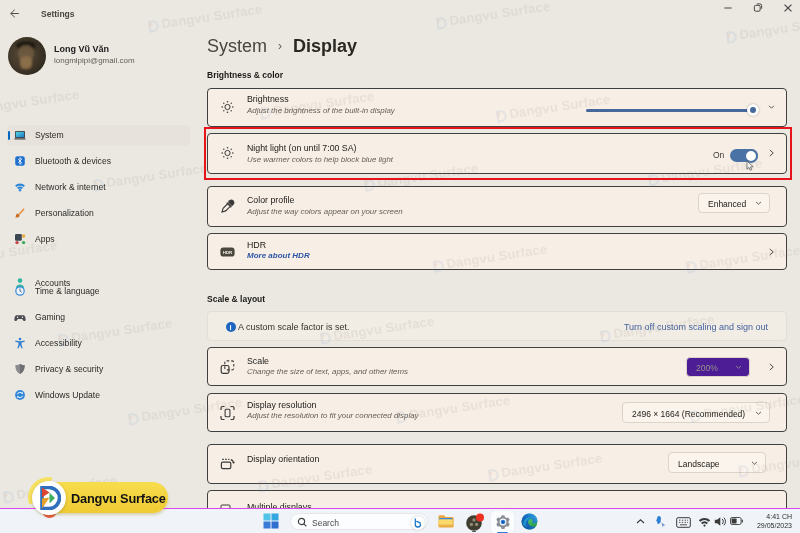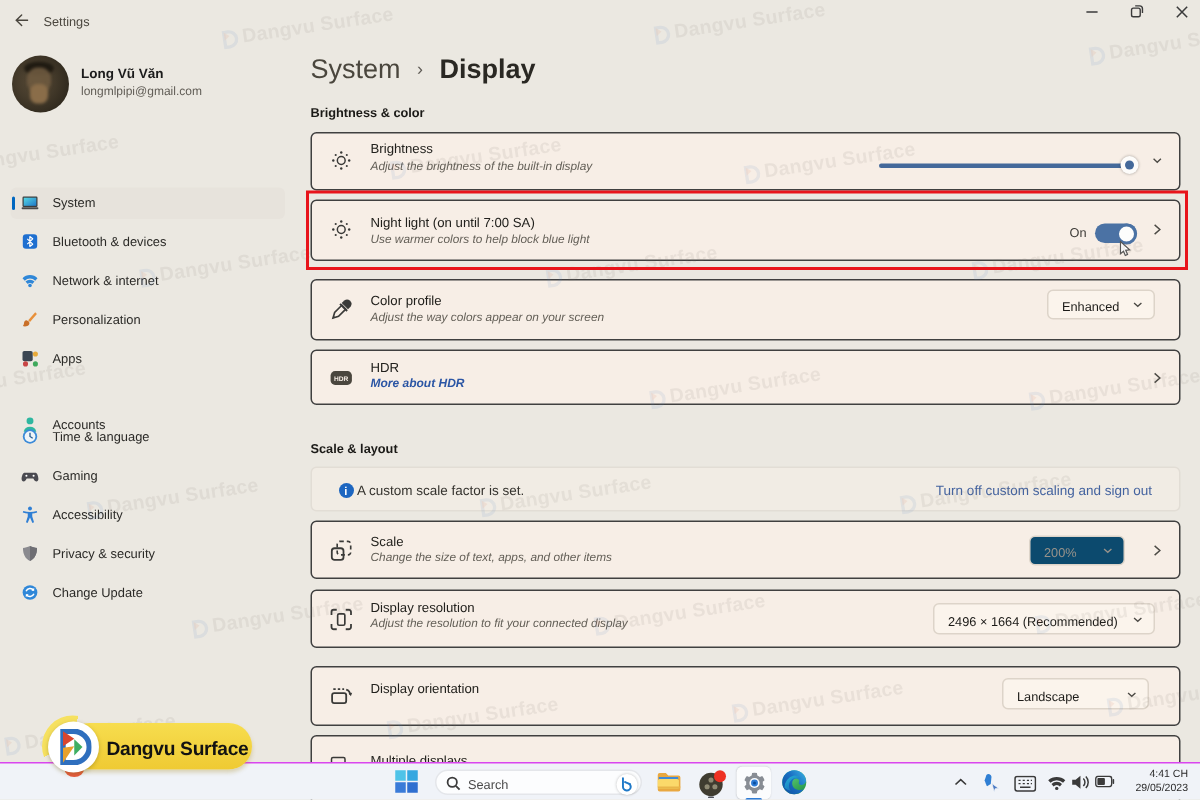--- a/index.html
+++ b/index.html
@@ -3,21 +3,21 @@
 <meta charset="utf-8">
 <style>
 * { margin:0; padding:0; box-sizing:border-box; }
 html,body { width:800px; height:533px; overflow:hidden; }
 body { font-family:"Liberation Sans", sans-serif; position:relative; background:#ebe8e1; }
 #stage { position:absolute; left:0; top:0; width:800px; height:533px; overflow:hidden; }
 
 
 #titlebar { position:absolute; left:0; top:0; width:800px; height:28px; }
 #backarrow { position:absolute; left:8px; top:7.5px; width:11px; height:11px; }
-#apptitle { position:absolute; left:29px; top:9px; font-size:8.5px; font-weight:400; color:#4a463e; }
+#apptitle { position:absolute; left:41px; top:9px; font-size:8.5px; font-weight:700; color:#4a463e; }
 .winbtn { position:absolute; top:0; width:14px; height:16px; color:#454545; }
 
 
 #sidebar { position:absolute; left:0; top:28px; width:196px; height:480px; }
 #avatar { position:absolute; left:8px; top:9px; width:38px; height:38px; border-radius:50%;
   background: radial-gradient(circle at 40% 45%, #574a36 0%, #453b2b 40%, #332c20 70%, #2a241a 100%); overflow:hidden;}
 #avatar .face { position:absolute; left:10px; top:8px; width:16px; height:17px; border-radius:45%; background:#6e5a40; opacity:.9; filter:blur(1px);}
 #avatar .hair { position:absolute; left:8px; top:4px; width:20px; height:9px; border-radius:50%; background:#201b12; filter:blur(1px);}
 #avatar .hand { position:absolute; left:12px; top:19px; width:12px; height:13px; border-radius:40%; background:#8a6d49; filter:blur(1px);}
 #uname { position:absolute; left:54px; top:16px; font-size:9px; font-weight:700; color:#1b1b1b; }
@@ -180,21 +180,21 @@
             <path d="M6 1c1.6.8 3.2 1.2 4.7 1.3 0 3.8-1.4 7.2-4.7 8.7z" fill="#6e6e73"></path>
           </svg>
         <div class="tx">Privacy &amp; security</div>
       </div>
       <div class="nav" style="top:356.5px;">
         <svg class="ic" viewBox="0 0 12 12">
             <circle cx="6" cy="6" r="4.9" fill="#2f87d8"></circle>
             <path d="M3.4 5.2a2.8 2.8 0 0 1 5-.6M8.6 6.8a2.8 2.8 0 0 1-5 .6" stroke="#fff" stroke-width="1" fill="none"></path>
             <path d="M8.8 2.9v1.9H6.9zM3.2 9.1V7.2h1.9z" fill="#fff"></path>
           </svg>
-        <div class="tx">Change Update</div>
+        <div class="tx">Windows Update</div>
       </div>
     </div>
   </div>
 
   <div id="content">
     <div id="crumb">System <span class="sep">›</span> <b>Display</b></div>
     <div class="sechead" style="top:42px;">Brightness &amp; color</div>
     <div id="cards">
 
       <div class="card" style="top:60px; height:38.5px;">
@@ -284,21 +284,21 @@
         <div style="position:absolute; right:18px; top:10px; font-size:9px; color:#44639f;">Turn off custom scaling and sign out</div>
       </div>
 
       <div class="card" style="top:319px; height:39px;">
         <svg class="cic" viewBox="0 0 15 15">
             <rect x="1.2" y="6" width="7.8" height="7.8" rx="1.8" fill="none" stroke="#3a3a38" stroke-width="1.2"></rect>
             <rect x="4.8" y="1.4" width="9" height="9" rx="1.8" fill="none" stroke="#3a3a38" stroke-width="1.1" stroke-dasharray="2.6 2"></rect>
           </svg>
         <div class="t1" style="top:8px;">Scale</div>
         <div class="t2" style="top:19px;">Change the size of text, apps, and other items</div>
-        <div class="drop" style="left:478px; top:9px; width:64px; height:20px; color:#97928a; background:#0c4a6e;">
+        <div class="drop" style="left:478px; top:9px; width:64px; height:20px; color:#97928a; background:#4c1d95;">
           <span style="position:absolute; left:9px; top:5px;">200%</span>
           <svg class="dv" viewBox="0 0 8 8" width="7" height="7">
               <path d="M1.2 2.8 4 5.4 6.8 2.8" stroke="#97928a" stroke-width="1" fill="none"></path>
             </svg>
         </div>
         <svg class="chev" viewBox="0 0 8 10" width="7" height="10">
             <path d="M2 1.5 6 5 2 8.5" stroke="#4c4a45" stroke-width="1.1" fill="none"></path>
           </svg>
       </div>
 

